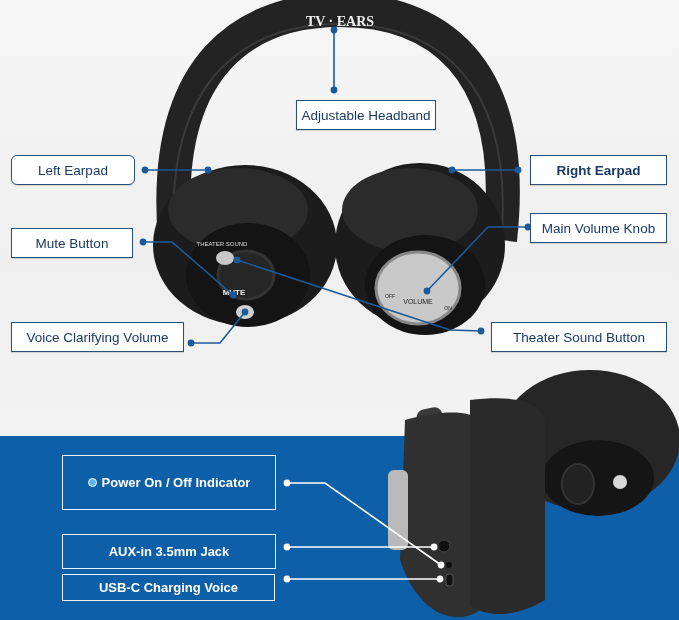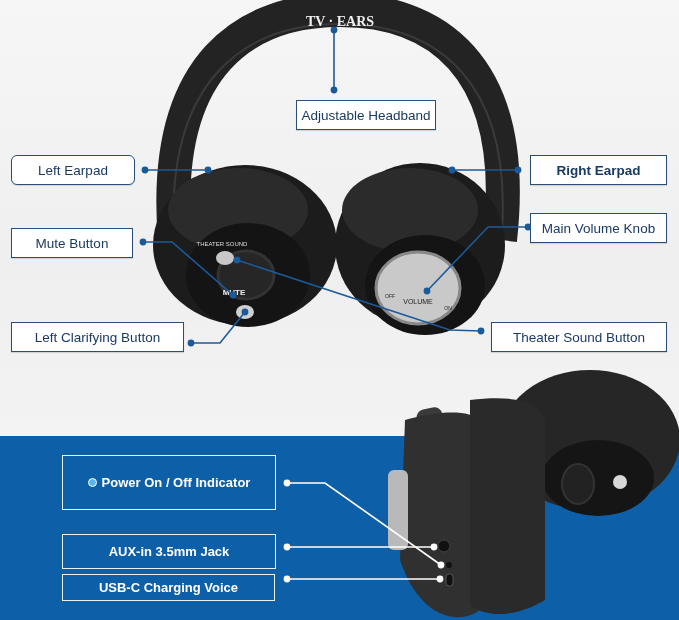--- a/index.html
+++ b/index.html
@@ -96,21 +96,21 @@
       <circle cx="287" cy="579" r="2.6"></circle>
       <circle cx="440" cy="579" r="2.6"></circle>
   </g>
 </svg>
 
 <div class="callout" style="left:248px; top:100px; width:140px;margin-left:48px;">Adjustable Headband</div>
 <div class="callout" style="left:11px; top:155px; width:124px;border-radius:6px;">Left Earpad</div>
 <div class="callout" style="left:530px; top:155px; width:137px;font-weight:bold;">Right Earpad</div>
 <div class="callout" style="left:11px; top:228px; width:122px;">Mute Button</div>
 <div class="callout" style="left:530px; top:213px; width:137px;">Main Volume Knob</div>
-<div class="callout" style="left:11px; top:322px; width:173px;">Left Clarifying Button</div>
+<div class="callout" style="left:11px; top:322px; width:173px;">Voice Clarifying Volume</div>
 <div class="callout" style="left:491px; top:322px; width:176px;">Theater Sound Button</div>
 
 <div class="callout-blue ind-box" style="left:62px; top:455px; width:214px; height:55px;">
   <div class="ind-row">
     <span class="dot" style="background:#5cb4ee;"></span>
     <span>Power On / Off Indicator</span>
   </div>
 </div>
 <div class="callout-blue" style="left:62px; top:534px; width:214px; height:35px;">AUX-in 3.5mm Jack</div>
 <div class="callout-blue" style="left:62px; top:574px; width:213px; height:27px;">USB-C Charging Voice</div>

